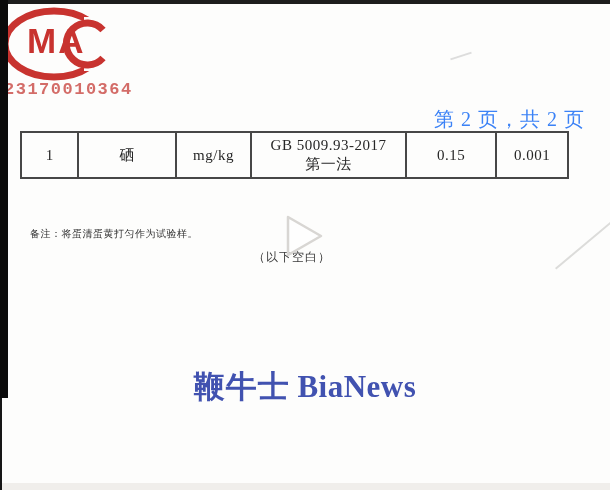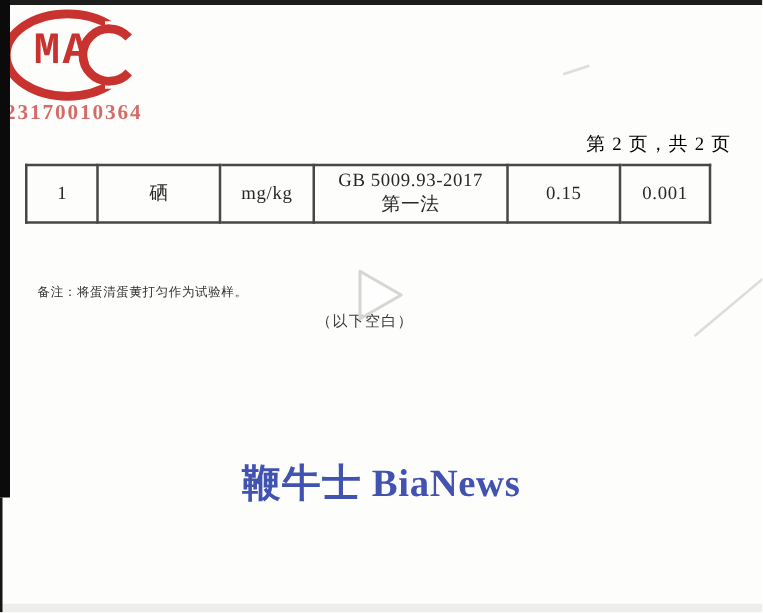--- a/index.html
+++ b/index.html
@@ -13,34 +13,34 @@
   .edge-left-thin{position:absolute;left:0;top:398px;width:2px;height:92px;background:#161616;z-index:6;}
   .edge-bottom{position:absolute;left:0;bottom:0;width:610px;height:7px;background:#f0eeeb;z-index:1;}
   .crease-a{position:absolute;left:547px;top:244px;width:74px;height:2px;background:#dcdcda;transform:rotate(-40deg);z-index:1;}
   .crease-b{position:absolute;left:450px;top:55px;width:22px;height:2px;background:#cfcfcf;opacity:.7;transform:rotate(-18deg);z-index:1;}
 
   
   .cma{position:absolute;left:2px;top:5px;width:118px;height:78px;z-index:2;}
   .cma svg{position:absolute;left:0;top:0;}
   .cma-ma{
     position:absolute;left:25px;top:16px;
-    font-family:Liberation Mono, monospace;
+    font-family:Liberation Sans, sans-serif;
     font-weight:800;font-size:35px;letter-spacing:2px;color:#c8332f;
     transform:scaleY(1.02);
   }
   .cma-num{
     position:absolute;left:4px;top:80px;z-index:2;
-    font-family:Liberation Serif, serif;
+    font-family:Liberation Mono, monospace;
     font-size:17px;font-weight:600;letter-spacing:1.5px;color:#cb4d48;opacity:.82;
   }
 
   
   .page-ind{
     position:absolute;right:25px;top:106px;
-    font-size:15px;color:#000000;letter-spacing:1px;z-index:2;text-align:center;
+    font-size:20px;color:#3b82f6;letter-spacing:1px;z-index:2;text-align:center;
   }
 
   
   table.report{
     position:absolute;left:20px;top:131px;width:547px;z-index:2;
     border-collapse:collapse;table-layout:fixed;
   }
   table.report td,table.report th{
     border:2px solid #474747;text-align:center;vertical-align:middle;
     font-size:15px;font-weight:normal;color:#262626;height:44px;

